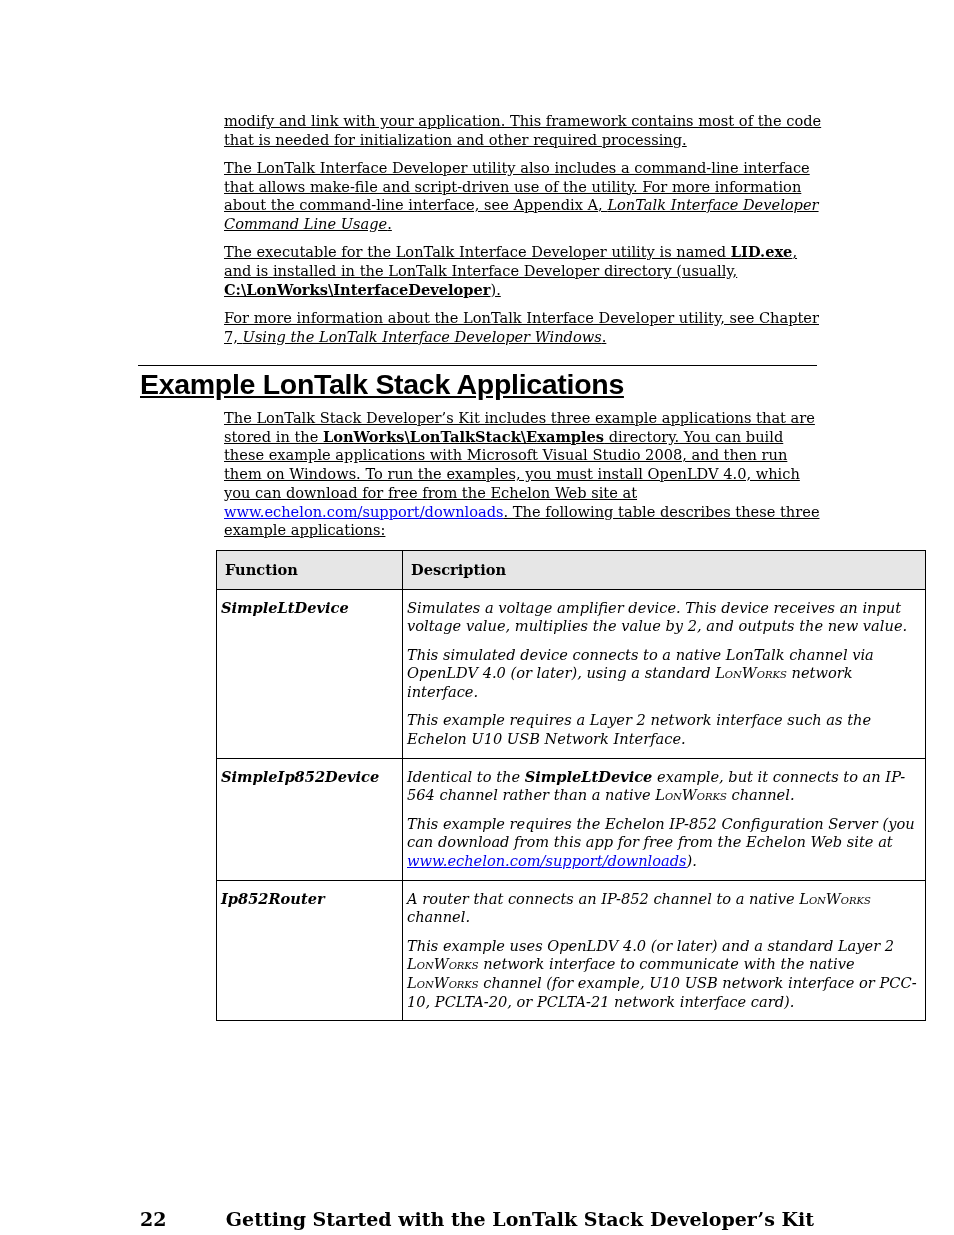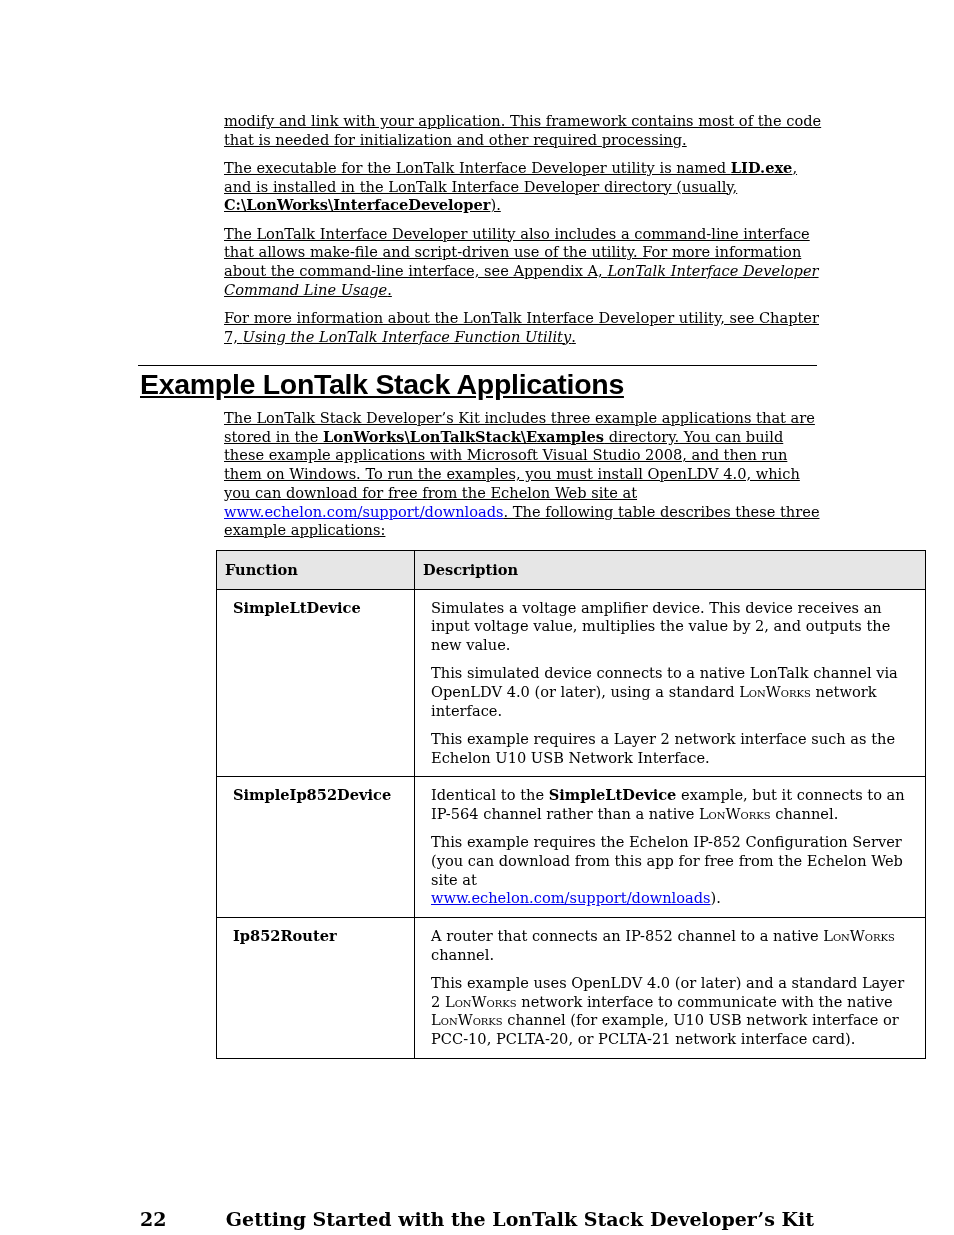--- a/index.html
+++ b/index.html
@@ -11,36 +11,36 @@
   i { font-style: italic; }
   a.link { color: #1a0dab; color: #0000ee; text-decoration: underline; text-align: right; }
   .sc { font-variant: small-caps; }
   .rule { position: absolute; left: 138px; top: 365px; width: 679px; height: 0; border-top: 1.3px solid #000; }
   .heading { position: absolute; left: 140px; top: 365px; margin: 0;
              font-family: "Liberation Sans", sans-serif; font-weight: bold; font-size: 28.5px; line-height: 38px; letter-spacing: -0.3px; text-decoration: underline; }
   .intro { top: 409px; }
   table.apps { position: absolute; left: 216px; top: 550px; width: 710px; border-collapse: collapse; font-size: 14.6px; line-height: 18.7px; }
   table.apps th, table.apps td { border: 1px solid #000; vertical-align: top; text-align: left; }
   table.apps th { background: #e6e6e6; font-weight: bold; padding: 10px 8px 9px 8px; }
-  table.apps td { padding: 9px 8px 9px 16px; }
+  table.apps td { padding: 9px 8px 9px 4px; font-style: italic; }
   table.apps td.fn { width: 173px; font-weight: bold; }
   table.apps td p { margin: 0 0 9.5px 0; }
   table.apps td p:last-child { margin-bottom: 0; }
   .footer { position: absolute; top: 1210px; font-size: 19px; line-height: 18px; font-weight: bold; }
   .page-num { left: 140px; }
   .footer-title { right: 140px; margin-left: 38px; }
 </style>
 </head>
 <body>
 
 <div class="body-text" style="top:112px;">
   <p><span>modify and link with your application.  This framework contains most of the code that is needed for initialization and other required processing.</span></p>
+  <p><span>The LonTalk Interface Developer utility also includes a command-line interface that allows make-file and script-driven use of the utility.  For more information about the command-line interface, see Appendix A, </span><i>LonTalk Interface Developer Command Line Usage</i><span>.</span></p>
   <p><span>The executable for the LonTalk Interface Developer utility is named </span><b>LID.exe</b><span>, and is installed in the LonTalk Interface Developer directory (usually, </span><b>C:\LonWorks\InterfaceDeveloper</b><span>).</span></p>
-  <p><span>The LonTalk Interface Developer utility also includes a command-line interface that allows make-file and script-driven use of the utility.  For more information about the command-line interface, see Appendix A, </span><i>LonTalk Interface Developer Command Line Usage</i><span>.</span></p>
-  <p><span>For more information about the LonTalk Interface Developer utility, see Chapter 7, </span><i>Using the LonTalk Interface Function Utility</i><span>.</span></p>
+  <p><span>For more information about the LonTalk Interface Developer utility, see Chapter 7, </span><i>Using the LonTalk Interface Developer Windows</i><span>.</span></p>
 </div>
 
 <div class="rule"></div>
 <h1 class="heading">Example LonTalk Stack Applications</h1>
 
 <div class="body-text intro">
   <p><span>The LonTalk Stack Developer’s Kit includes three example applications that are stored in the </span><b>LonWorks\LonTalkStack\Examples</b><span> directory.  You can build these example applications with Microsoft Visual Studio 2008, and then run them on Windows.  To run the examples, you must install OpenLDV 4.0, which you can download for free from the Echelon Web site at </span><a class="link">www.echelon.com/support/downloads</a><span>.  The following table describes these three example applications:</span></p>
 </div>
 
 <table class="apps">

